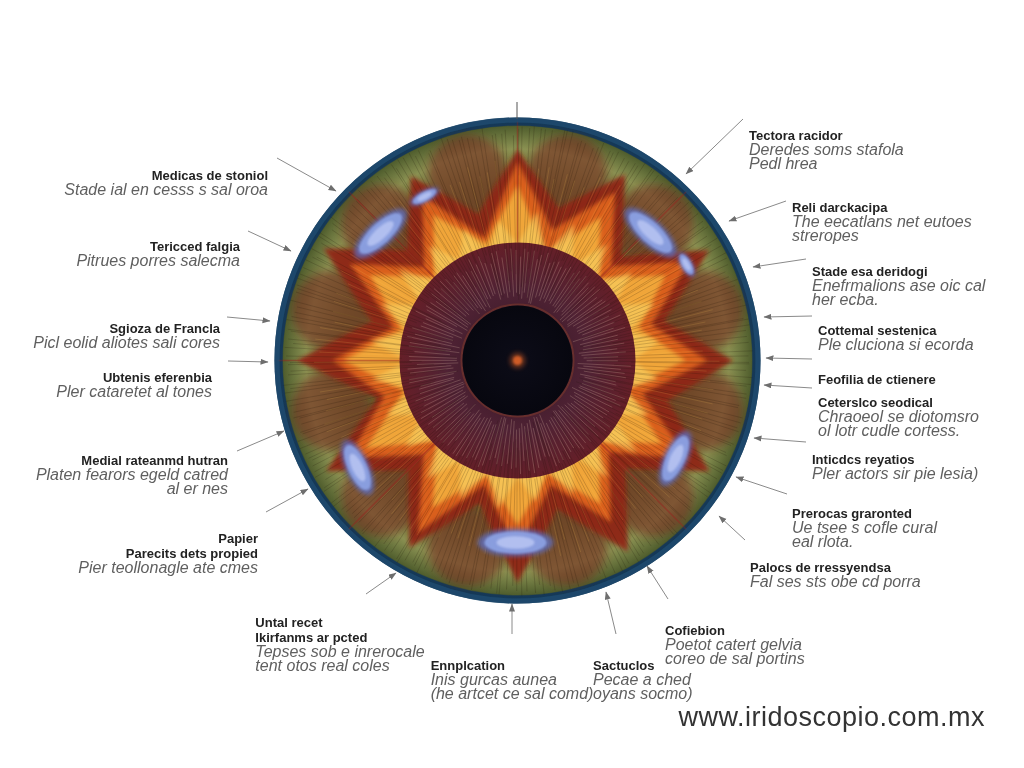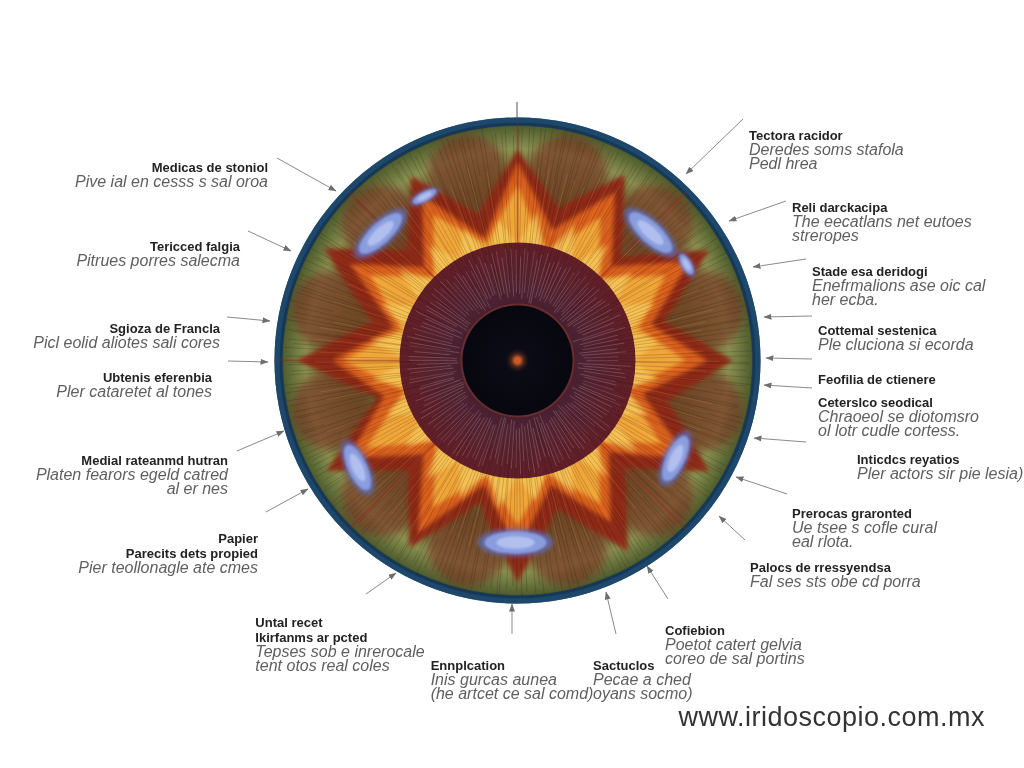--- a/index.html
+++ b/index.html
@@ -147,23 +147,23 @@
       <line x1="812" y1="316" x2="764" y2="317" stroke="#8a8a8a" stroke-width="1" marker-end="url(#arrow)"></line>
       <line x1="812" y1="359" x2="766" y2="358" stroke="#8a8a8a" stroke-width="1" marker-end="url(#arrow)"></line>
       <line x1="812" y1="388" x2="764" y2="385" stroke="#8a8a8a" stroke-width="1" marker-end="url(#arrow)"></line>
       <line x1="806" y1="442" x2="754" y2="438" stroke="#8a8a8a" stroke-width="1" marker-end="url(#arrow)"></line>
       <line x1="787" y1="494" x2="736" y2="477" stroke="#8a8a8a" stroke-width="1" marker-end="url(#arrow)"></line>
       <line x1="745" y1="540" x2="719" y2="516" stroke="#8a8a8a" stroke-width="1" marker-end="url(#arrow)"></line>
       <line x1="517" y1="102" x2="517" y2="119" stroke="#555" stroke-width="1"></line>
     </svg>
 
   <div id="labels-layer">
-      <div class="label align-right" style="right: 756px; top: 140px;">
+      <div class="label align-right" style="right: 756px; top: 148px;">
         <div class="lt">Medicas de stoniol</div>
-        <div class="ls">Pive ial en cesss s sal oroa</div>
+        <div class="ls">Stade ial en cesss s sal oroa</div>
       </div>
       <div class="label align-right" style="right: 784px; top: 219px;">
         <div class="lt">Tericced falgia</div>
         <div class="ls">Pitrues porres salecma</div>
       </div>
       <div class="label align-right" style="right: 804px; top: 301px;">
         <div class="lt">Sgioza de Francla</div>
         <div class="ls">Picl eolid aliotes sali cores</div>
       </div>
       <div class="label align-right" style="right: 812px; top: 350px;">
@@ -221,21 +221,21 @@
         <div class="ls">Ple cluciona si ecorda</div>
       </div>
       <div class="label align-left" style="left: 818px; top: 352px; text-align: center;">
         <div class="lt">Feofilia de ctienere</div>
       </div>
       <div class="label align-left" style="left: 818px; top: 375px;">
         <div class="lt">Ceterslco seodical</div>
         <div class="ls">Chraoeol se diotomsro</div>
         <div class="ls">ol lotr cudle cortess.</div>
       </div>
-      <div class="label align-left" style="left: 857px; top: 432px;">
+      <div class="label align-left" style="left: 812px; top: 432px;">
         <div class="lt">Inticdcs reyatios</div>
         <div class="ls">Pler actors sir pie lesia)</div>
       </div>
       <div class="label align-left" style="left: 792px; top: 486px;">
         <div class="lt">Prerocas graronted</div>
         <div class="ls">Ue tsee s cofle cural</div>
         <div class="ls">eal rlota.</div>
       </div>
       <div class="label align-left" style="left: 750px; top: 540px;">
         <div class="lt">Palocs de rressyendsa</div>

